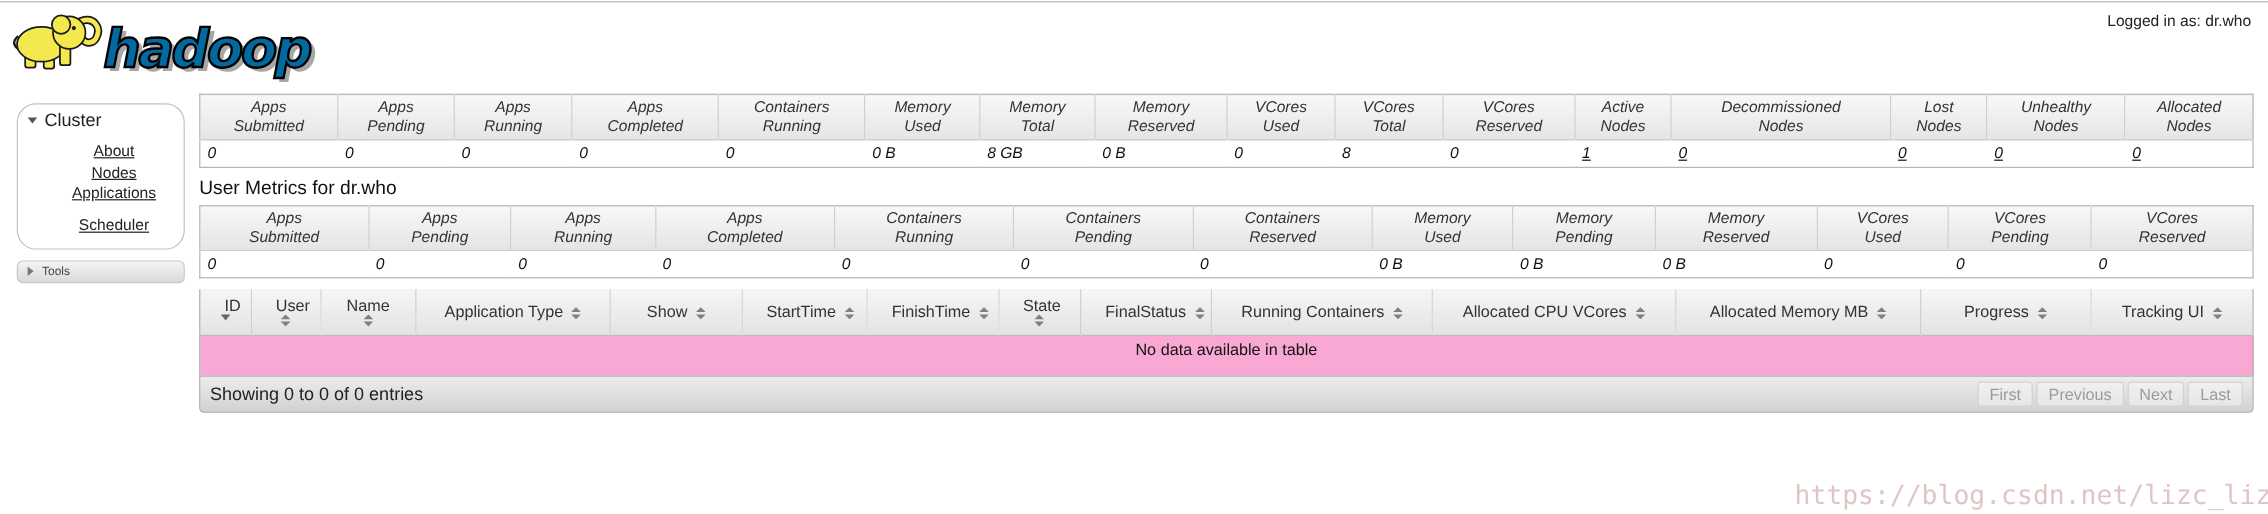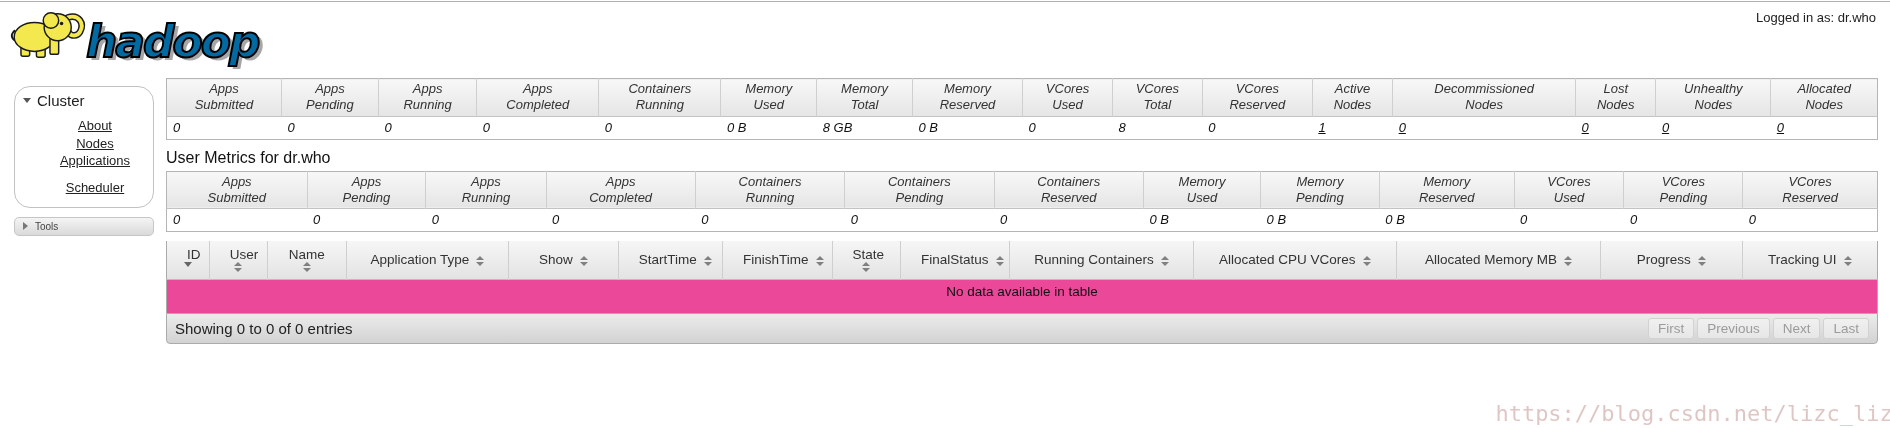--- a/index.html
+++ b/index.html
@@ -75,21 +75,21 @@
   .apps-table th:first-child { border-left:none; }
   .apps-table th .col-label { margin-right:7px; }
   .apps-table th.stacked .col-label { margin-right:0; }
   .apps-table th.stacked div { line-height:15px; }
   .icon-line { height:11px; display:flex; justify-content:center; }
   .sort-both { display:inline-flex; flex-direction:column; gap:2px; vertical-align:middle; }
   .sort-both i { display:block; width:0; height:0; border-left:4px solid transparent; border-right:4px solid transparent; }
   .sort-both i.up { border-bottom:4px solid #808080; }
   .sort-both i.down { border-top:4px solid #808080; }
   .sort-desc { display:inline-block; width:0; height:0; border-left:4px solid transparent; border-right:4px solid transparent; border-top:5px solid #666; vertical-align:middle; }
-  .empty-cell { text-align:center; background:#ec4899; padding:4px 0 14px 0; font-size:13.5px; color:#111; border-top:1px solid #bcbcbc; }
+  .empty-cell { text-align:center; background:#f9a8d4; padding:4px 0 14px 0; font-size:13.5px; color:#111; border-top:1px solid #bcbcbc; }
 
   .dt-bottom {
     border:1px solid #ababab; border-radius:0 0 4px 4px;
     background:linear-gradient(#ececec,#d2d2d2); padding:5px 8px;
     display:flex; justify-content:space-between; align-items:center; height:31px;
   }
   .dt-info { font-size:15px; color:#222; }
   .pagination { display:flex; gap:3px; }
   .pg-btn {
     color:#9b9b9b; font-size:13.5px; padding:2px 9px; border:1px solid #d2d2d2;

